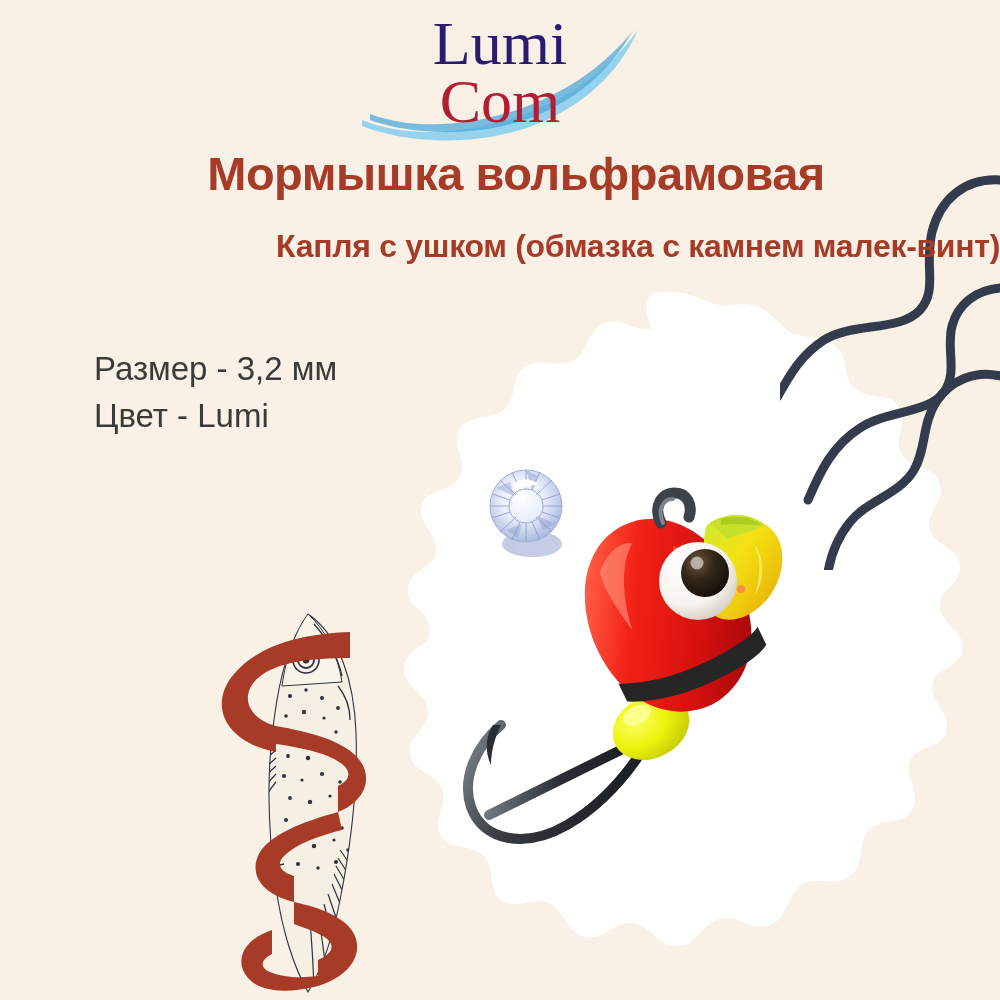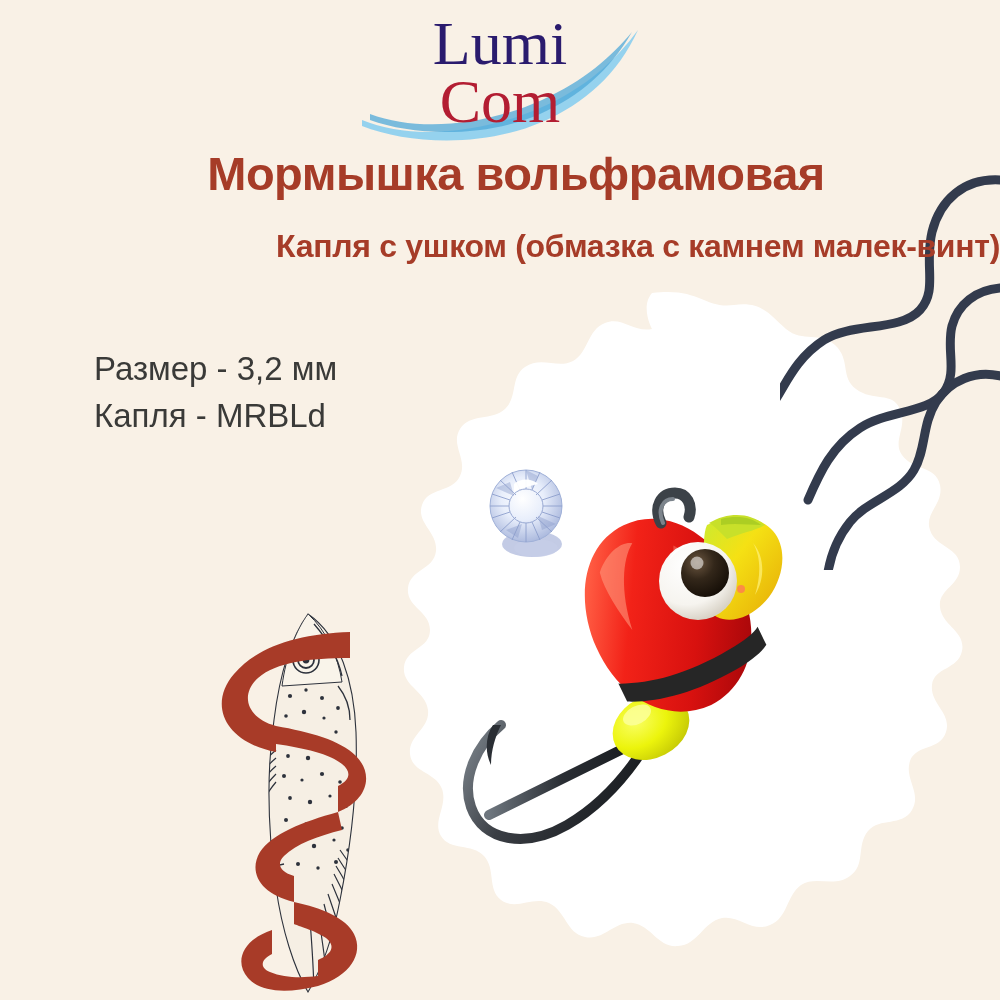--- a/index.html
+++ b/index.html
@@ -164,21 +164,21 @@
 
       <text x="140" y="120" text-anchor="middle" font-family="'Liberation Serif', serif" font-size="62" fill="#b31d32">Com</text>
     </svg>
   </div>
 
   <div id="title">Мормышка вольфрамовая</div>
   <div id="subtitle">Капля с ушком (обмазка с камнем  малек-винт)</div>
 
   <div id="specs">
     <div class="spec-line">Размер - 3,2 мм</div>
-    <div class="spec-line">Капля - MRBLd</div>
+    <div class="spec-line">Цвет - Lumi</div>
   </div>
 
   <svg id="fish" viewBox="0 0 240 400" xmlns="http://www.w3.org/2000/svg">
     <defs>
       <clipPath id="fishclip">
         <path d="M118,14 C150,36 164,82 166,132 C168,190 160,250 150,300
                  C142,342 130,372 118,392 C104,368 92,330 86,288
                  C78,232 76,176 84,120 C90,72 102,36 118,14 Z"></path>
       </clipPath>
     </defs>

